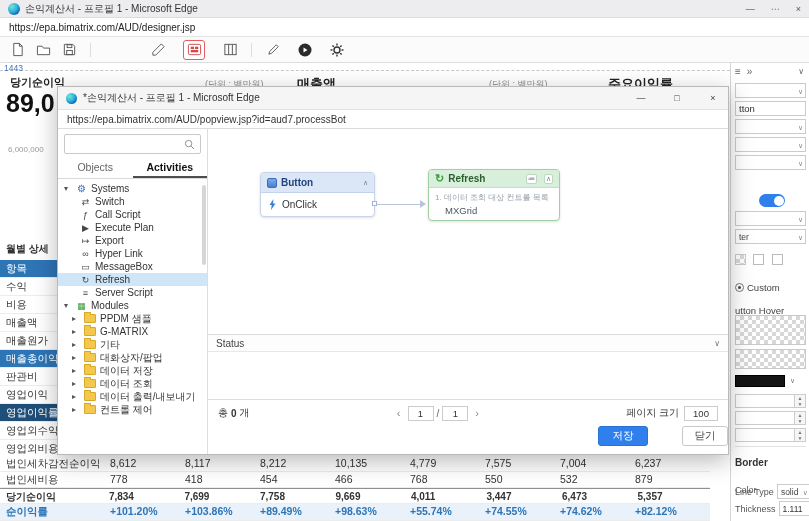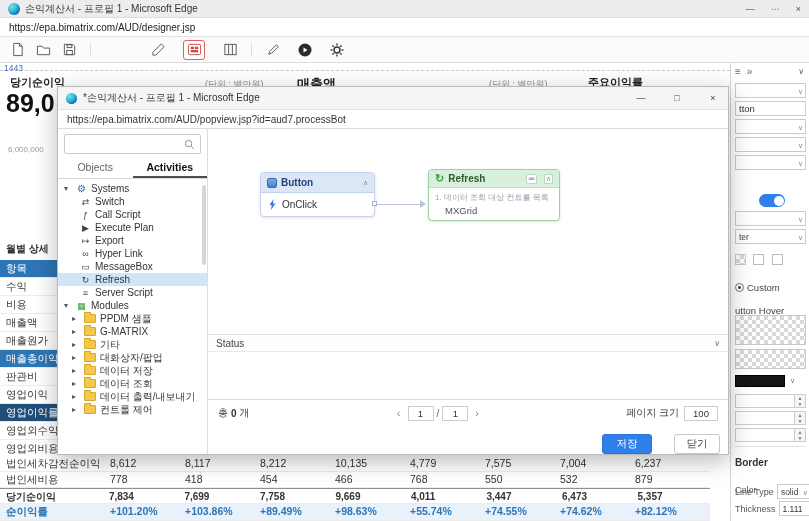--- a/index.html
+++ b/index.html
@@ -21,21 +21,21 @@
 
   
   .content { position:relative; height:458px; background:#fff; }
   .ruler-line { position:absolute; top:7px; left:0; width:730px; border-top:1px dashed #c9c9c9; }
   .ruler-num { position:absolute; left:4px; top:0px; font-size:8.5px; color:#4472c4; }
   .metric-label { position:absolute; left:10px; top:12px; font-size:11px; font-weight:bold; color:#222; }
   .metric-value { position:absolute; left:6px; top:26px; font-size:25px; font-weight:bold; color:#111; white-space:nowrap; }
   .unit1 { position:absolute; left:205px; top:15px; font-size:9px; color:#8a8a8a; }
   .sales-title { position:absolute; left:297px; top:12px; font-size:13px; font-weight:bold; color:#222; }
   .unit2 { position:absolute; left:489px; top:15px; font-size:9px; color:#8a8a8a; }
-  .ratio-title { position:absolute; left:588px; top:12px; font-size:11px; font-weight:bold; color:#222; }
+  .ratio-title { position:absolute; left:608px; top:12px; font-size:13px; font-weight:bold; color:#222; }
   .axis-tick { position:absolute; left:8px; top:82px; font-size:8px; color:#9a9a9a; }
   .section-label { position:absolute; left:6px; top:179px; font-size:10px; font-weight:600; color:#333; white-space:nowrap; }
 
   .side { position:absolute; left:0; top:197px; width:110px; z-index:1; }
   .srow { height:18px; line-height:17px; padding-left:6px; font-size:10.5px; color:#333; border-bottom:1px solid #ececec; background:#fff; white-space:nowrap; overflow:hidden; }
   .srow.hd-blue { background:#2e75b6; color:#fff; }
   .srow.hd-navy { background:#1f4e79; color:#fff; }
 
   .btable { position:absolute; left:0; top:393px; width:710px; z-index:1; font-size:10.5px; color:#333; }
   .brow { display:flex; height:16px; line-height:15px; border-bottom:1px solid #ececec; background:#fff; }
@@ -127,21 +127,21 @@
   .status-body { flex:1; background:#fff; border-bottom:1px solid #ddd; }
   .pager { height:26px; display:flex; align-items:center; padding:0 10px; background:#fff; flex:none; }
   .total { font-size:10px; color:#333; display:flex; gap:3px; align-items:center; }
   .total b { font-weight:bold; }
   .pgroup { margin:0 auto; display:flex; align-items:center; }
   .pnav { color:#888; font-size:11px; padding:0 7px; }
   .pbox { display:inline-block; width:26px; height:15px; border:1px solid #ccc; text-align:center; font-size:9.5px; line-height:14px; color:#333; background:#fff; }
   .pbox.wide { width:34px; }
   .psep { color:#666; font-size:10px; margin:0 3px; }
   .psize { display:flex; gap:5px; align-items:center; font-size:10px; color:#333; }
-  .dlg-footer { height:28px; display:flex; justify-content:flex-end; align-items:flex-end; gap:2px; padding-right:8px; flex:none; }
+  .dlg-footer { height:28px; display:flex; justify-content:flex-end; align-items:flex-start; gap:14px; padding-right:0; flex:none; }
   .btn-primary { background:#2f80ed; color:#fff; border:1px solid #2a72d4; border-radius:3px; font-size:10.5px; height:20px; width:50px; font-family:inherit; }
   .btn-secondary { background:#fff; color:#444; border:1px solid #c8c8c8; border-radius:3px; font-size:10.5px; height:20px; width:46px; font-family:inherit;margin-left:20px; }
 </style>
 </head>
 <body>
 
 <div class="screen">
 
   <div class="titlebar">
     <span class="edge-logo"></span>

